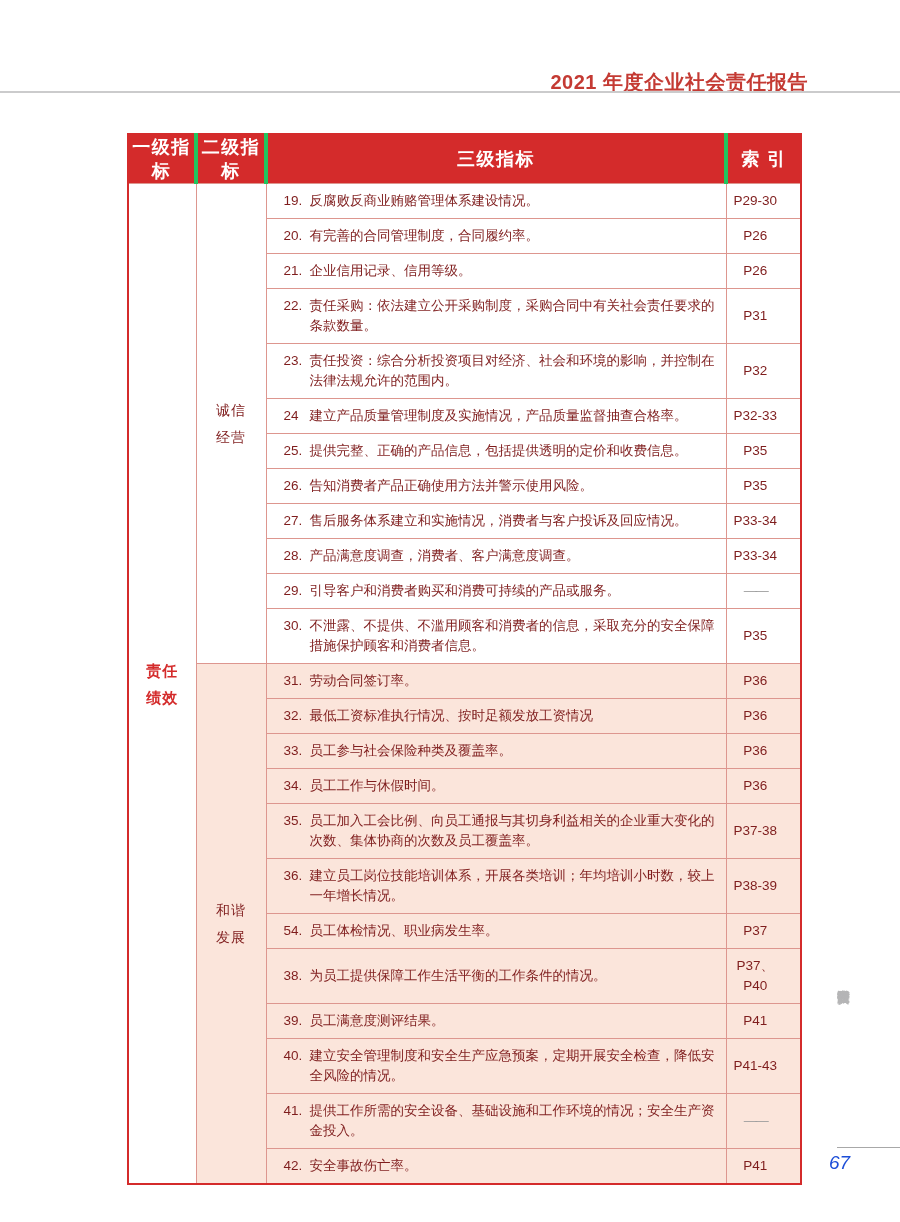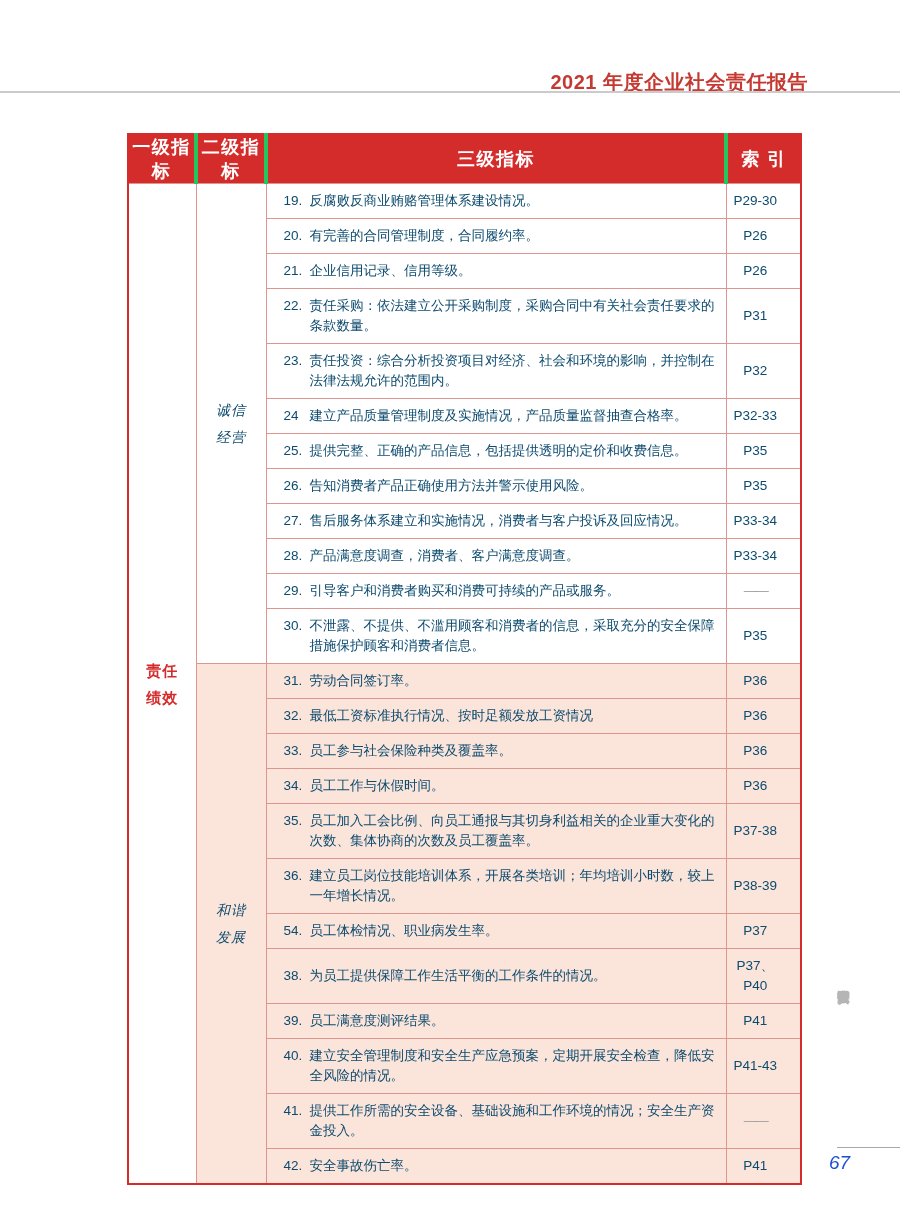--- a/index.html
+++ b/index.html
@@ -49,21 +49,21 @@
     font-size: 18px;
     font-weight: 600;
     letter-spacing: 1.5px;
     height: 33px;
     text-align: center;
     vertical-align: middle;
   }
   th + th { border-left: 4px solid #22c55e; }
   td {
     border: 1px solid #DD968F;
-    color: #0c4a6e;
+    color: #7f1d1d;
     font-size: 13.5px;
     line-height: 20px;
     padding: 7px 0;
     vertical-align: middle;
     background: #ffffff;
   }
   td.c3 {
     padding-left: 43px;
     padding-right: 10px;
     text-indent: -26px;
@@ -93,21 +93,20 @@
     padding: 12px;
   }
   td.lvl2 {
     text-align: center;
     white-space: pre-line;
     line-height: 27px;
     font-size: 14px;
     letter-spacing: 1px;
     text-indent: 0;
     padding: 13px;
-    font-style: italic;
   }
   tr.pink td { background: #FBE5DB; }
 
   
   .sidebar-company {
     position: absolute;
     left: 836px;
     top: 980px;
     writing-mode: vertical-rl;
     color: #B5B5B6;

